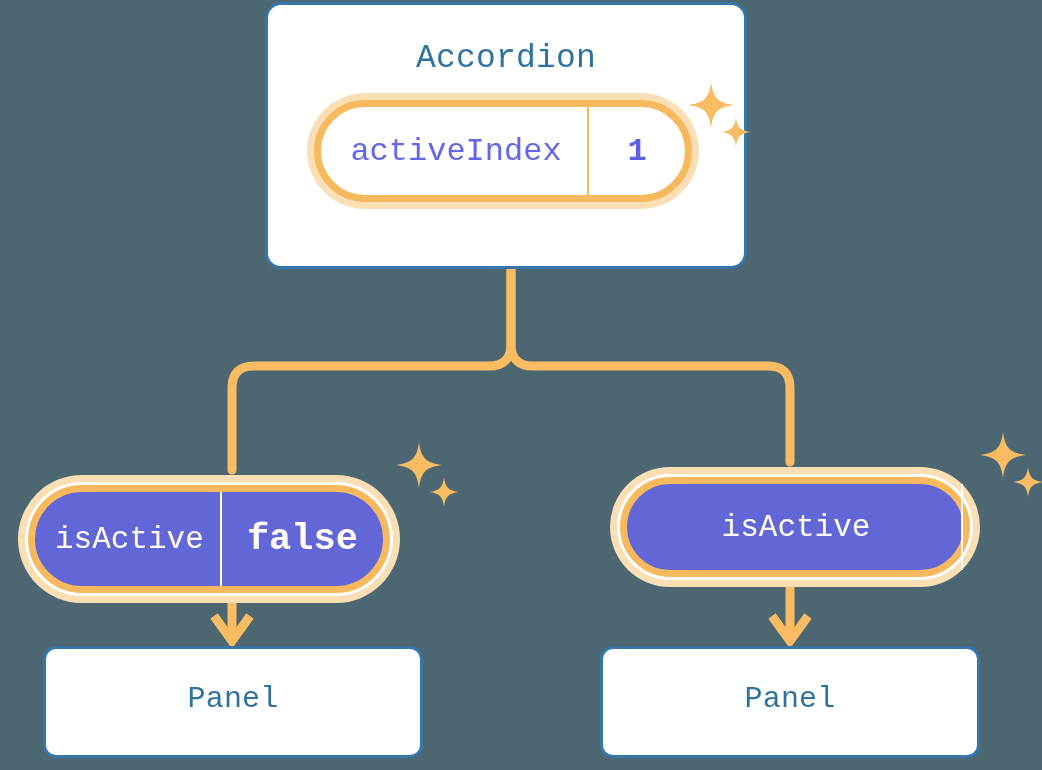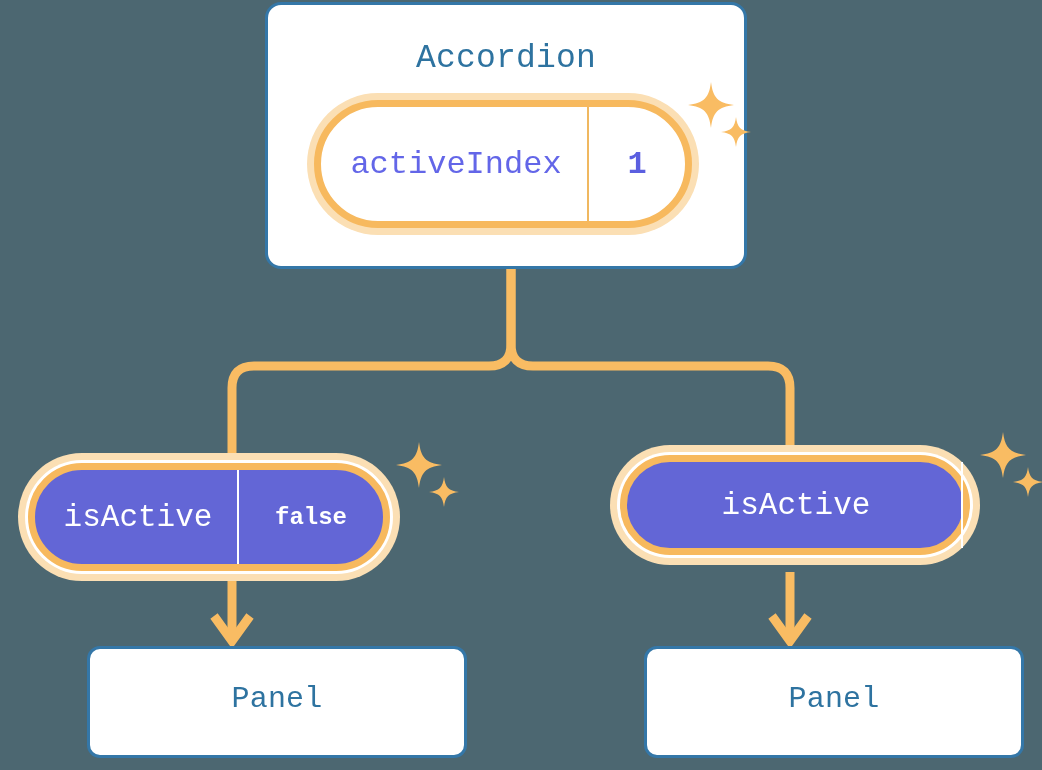--- a/index.html
+++ b/index.html
@@ -58,21 +58,20 @@
   #accordion-card .card-title {
     top: 35px;
   }
 
   
   .panel-card {
     position: absolute;
     width: 380px;
     height: 112px;
     border-radius: 13px;
-    margin-left: 44px;
   }
   #panel-left  { left: 43px;  top: 646px; }
   #panel-right { left: 600px; top: 646px; }
   .panel-card .card-title {
     top: 33px;
     font-size: 30px;
   }
 
   
   .pill-wrap {
@@ -87,33 +86,34 @@
     border-radius: 999px;
     
     box-shadow: 0 0 0 7px #fbdfb4;
   }
   .pill-white {
     background: #ffffff;
   }
   .pill-purple {
     background: #6366d6;
     box-shadow: 0 0 0 3px #ffffff, 0 0 0 10px #fbdfb4;
+    margin-top: 22px;
   }
   .pill-key, .pill-val {
     display: flex;
     align-items: center;
     justify-content: center;
     box-sizing: border-box;
     white-space: nowrap;
   }
 
   
   #pill-active-index .pill {
     width: 378px;
-    height: 128px;
+    height: 102px;
     justify-content: center;
   }
   #pill-active-index .pill-key {
     flex: 1 1 auto;
     color: #6366e8;
     font-size: 32px;
     font-weight: 400;
     border-right: 2px solid #f0b860;
     padding: 0 14px 0 18px;
   }
@@ -132,21 +132,21 @@
   .pill-purple .pill-key {
     flex: 1 1 auto;
     color: #ffffff;
     font-size: 31px;
     font-weight: 400;
     border-right: 2px solid #ffffff;
     padding: 0 16px 0 20px;
   }
   .pill-purple .pill-val {
     color: #ffffff;
-    font-size: 24px;
+    font-size: 37px;
     font-weight: 700;
     padding: 0 36px;
     min-width: 130px;
   }
   #pill-is-active-false { left: 28px;  top: 463px; }
   #pill-is-active-true  { left: 620px; top: 455px; }
   #pill-is-active-false .pill { width: 362px; height: 108px; }
   #pill-is-active-true  .pill { width: 350px; height: 100px; }
 
   

